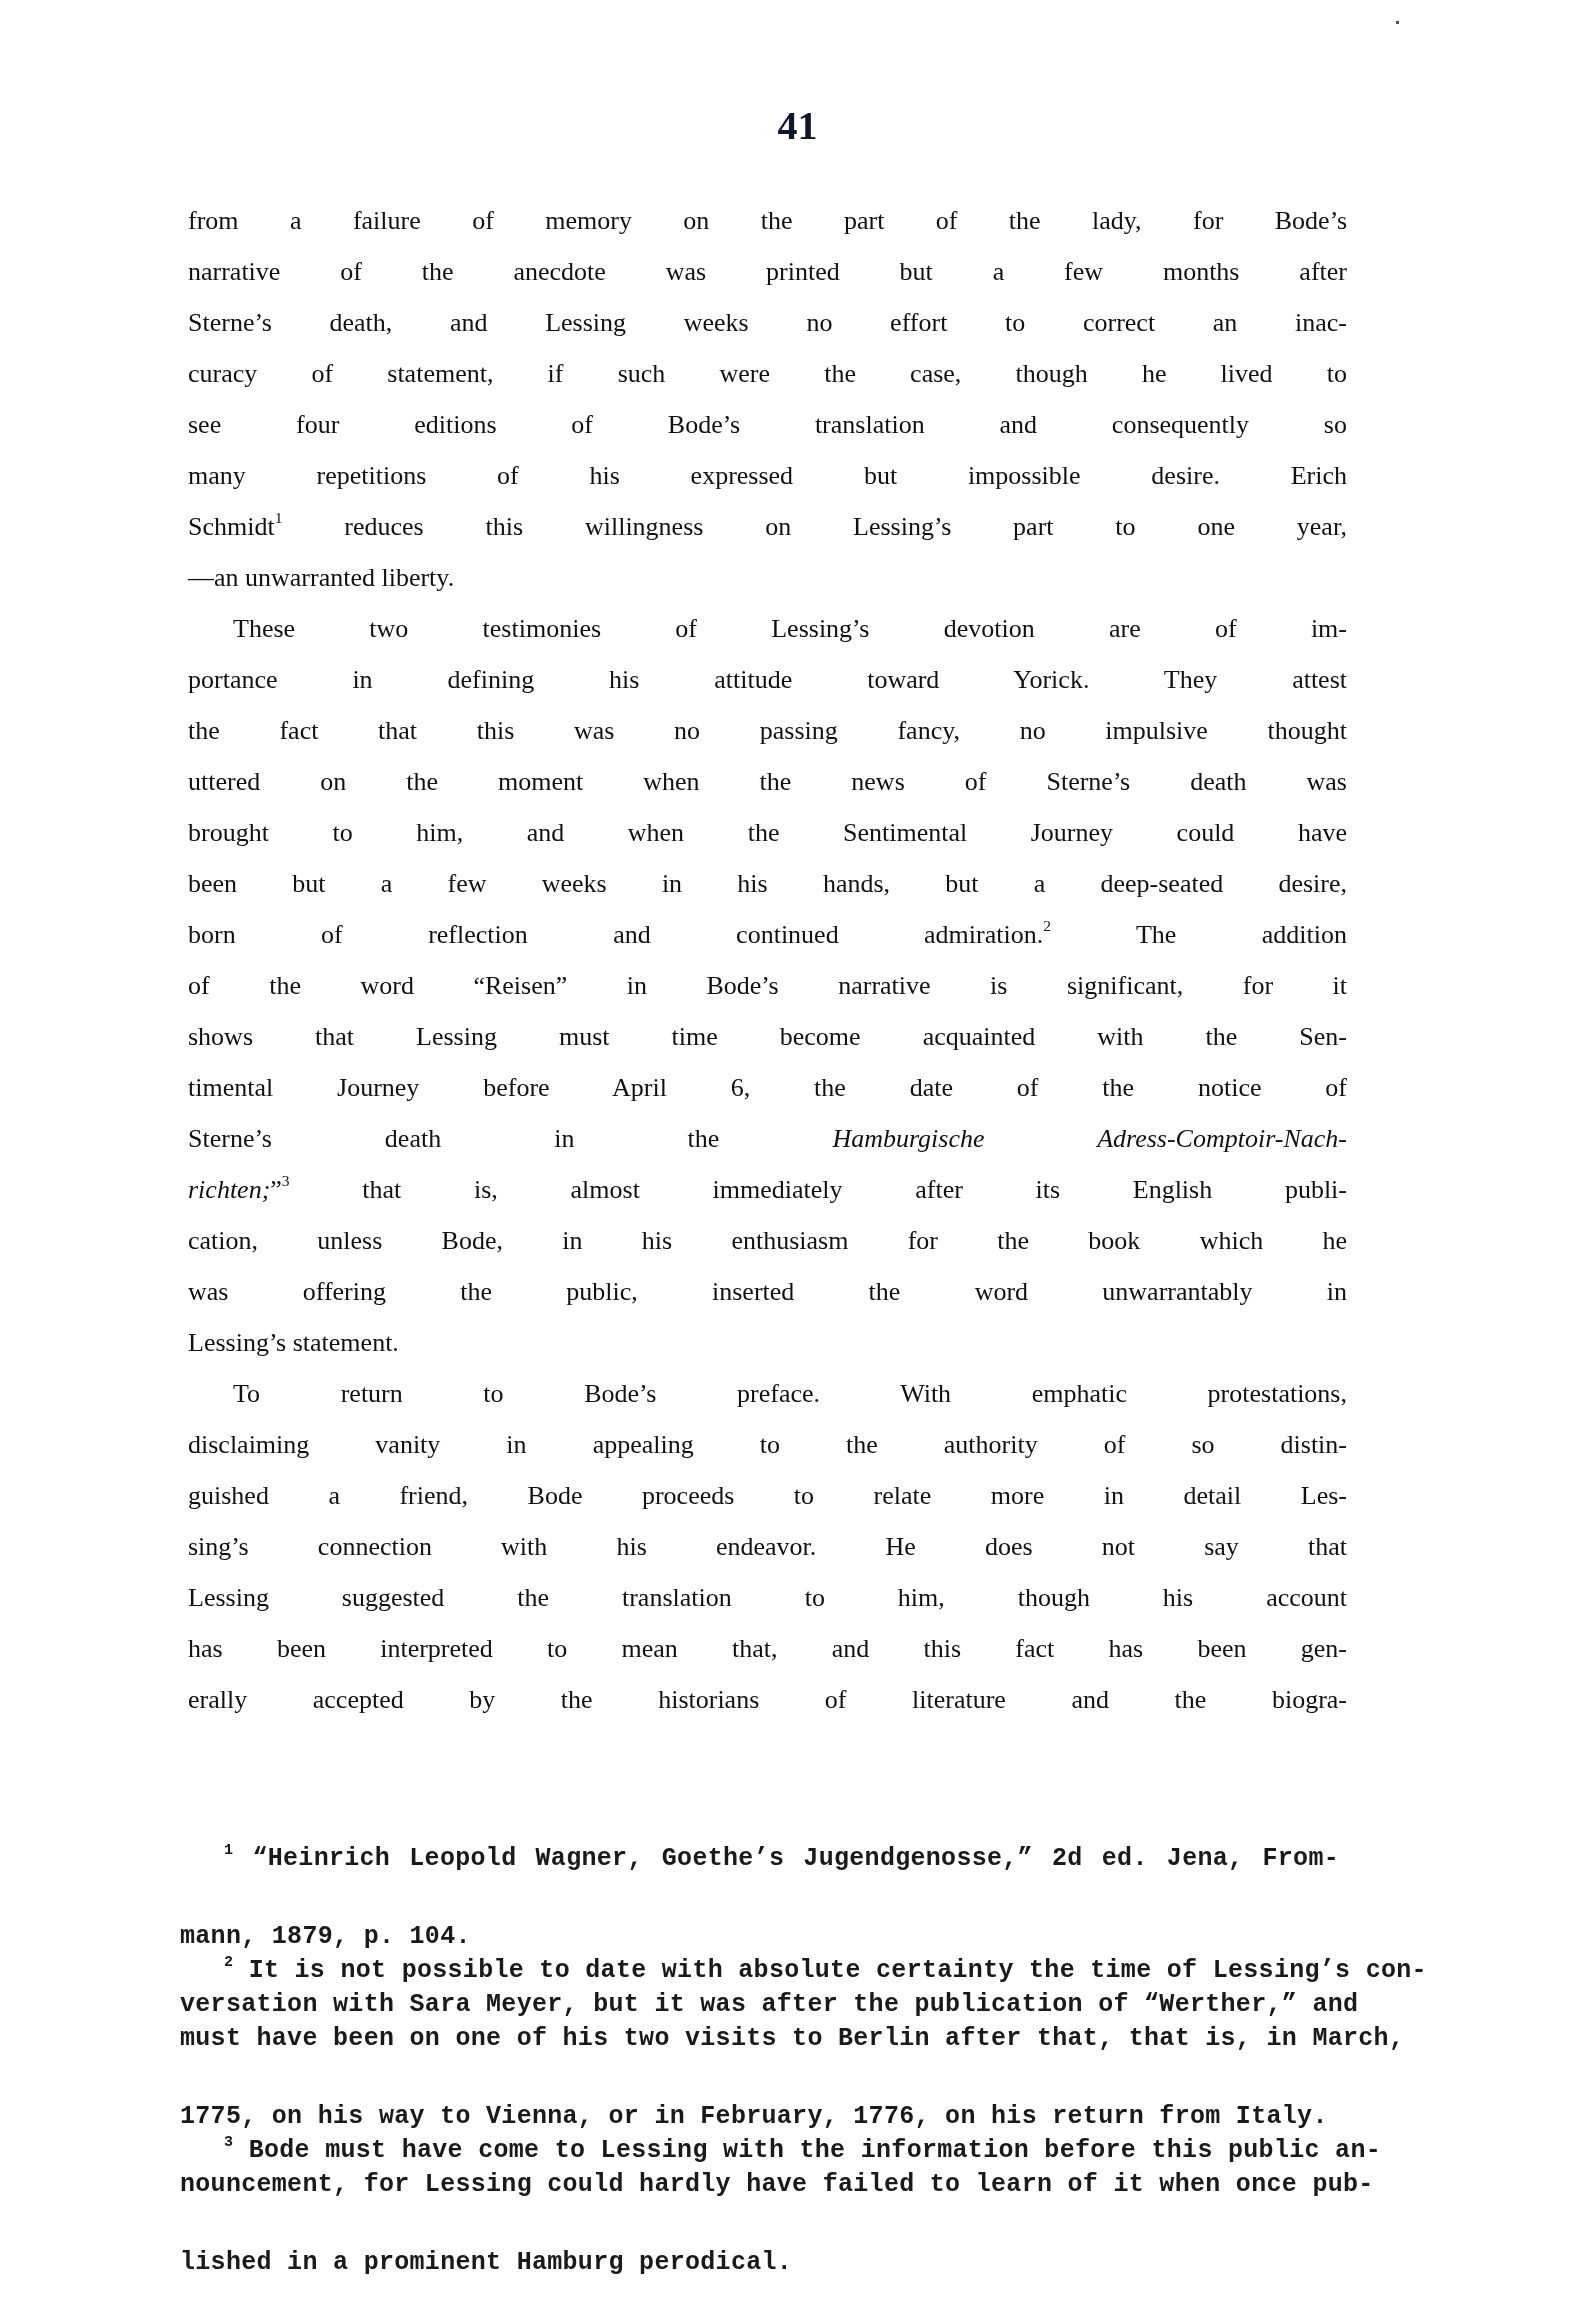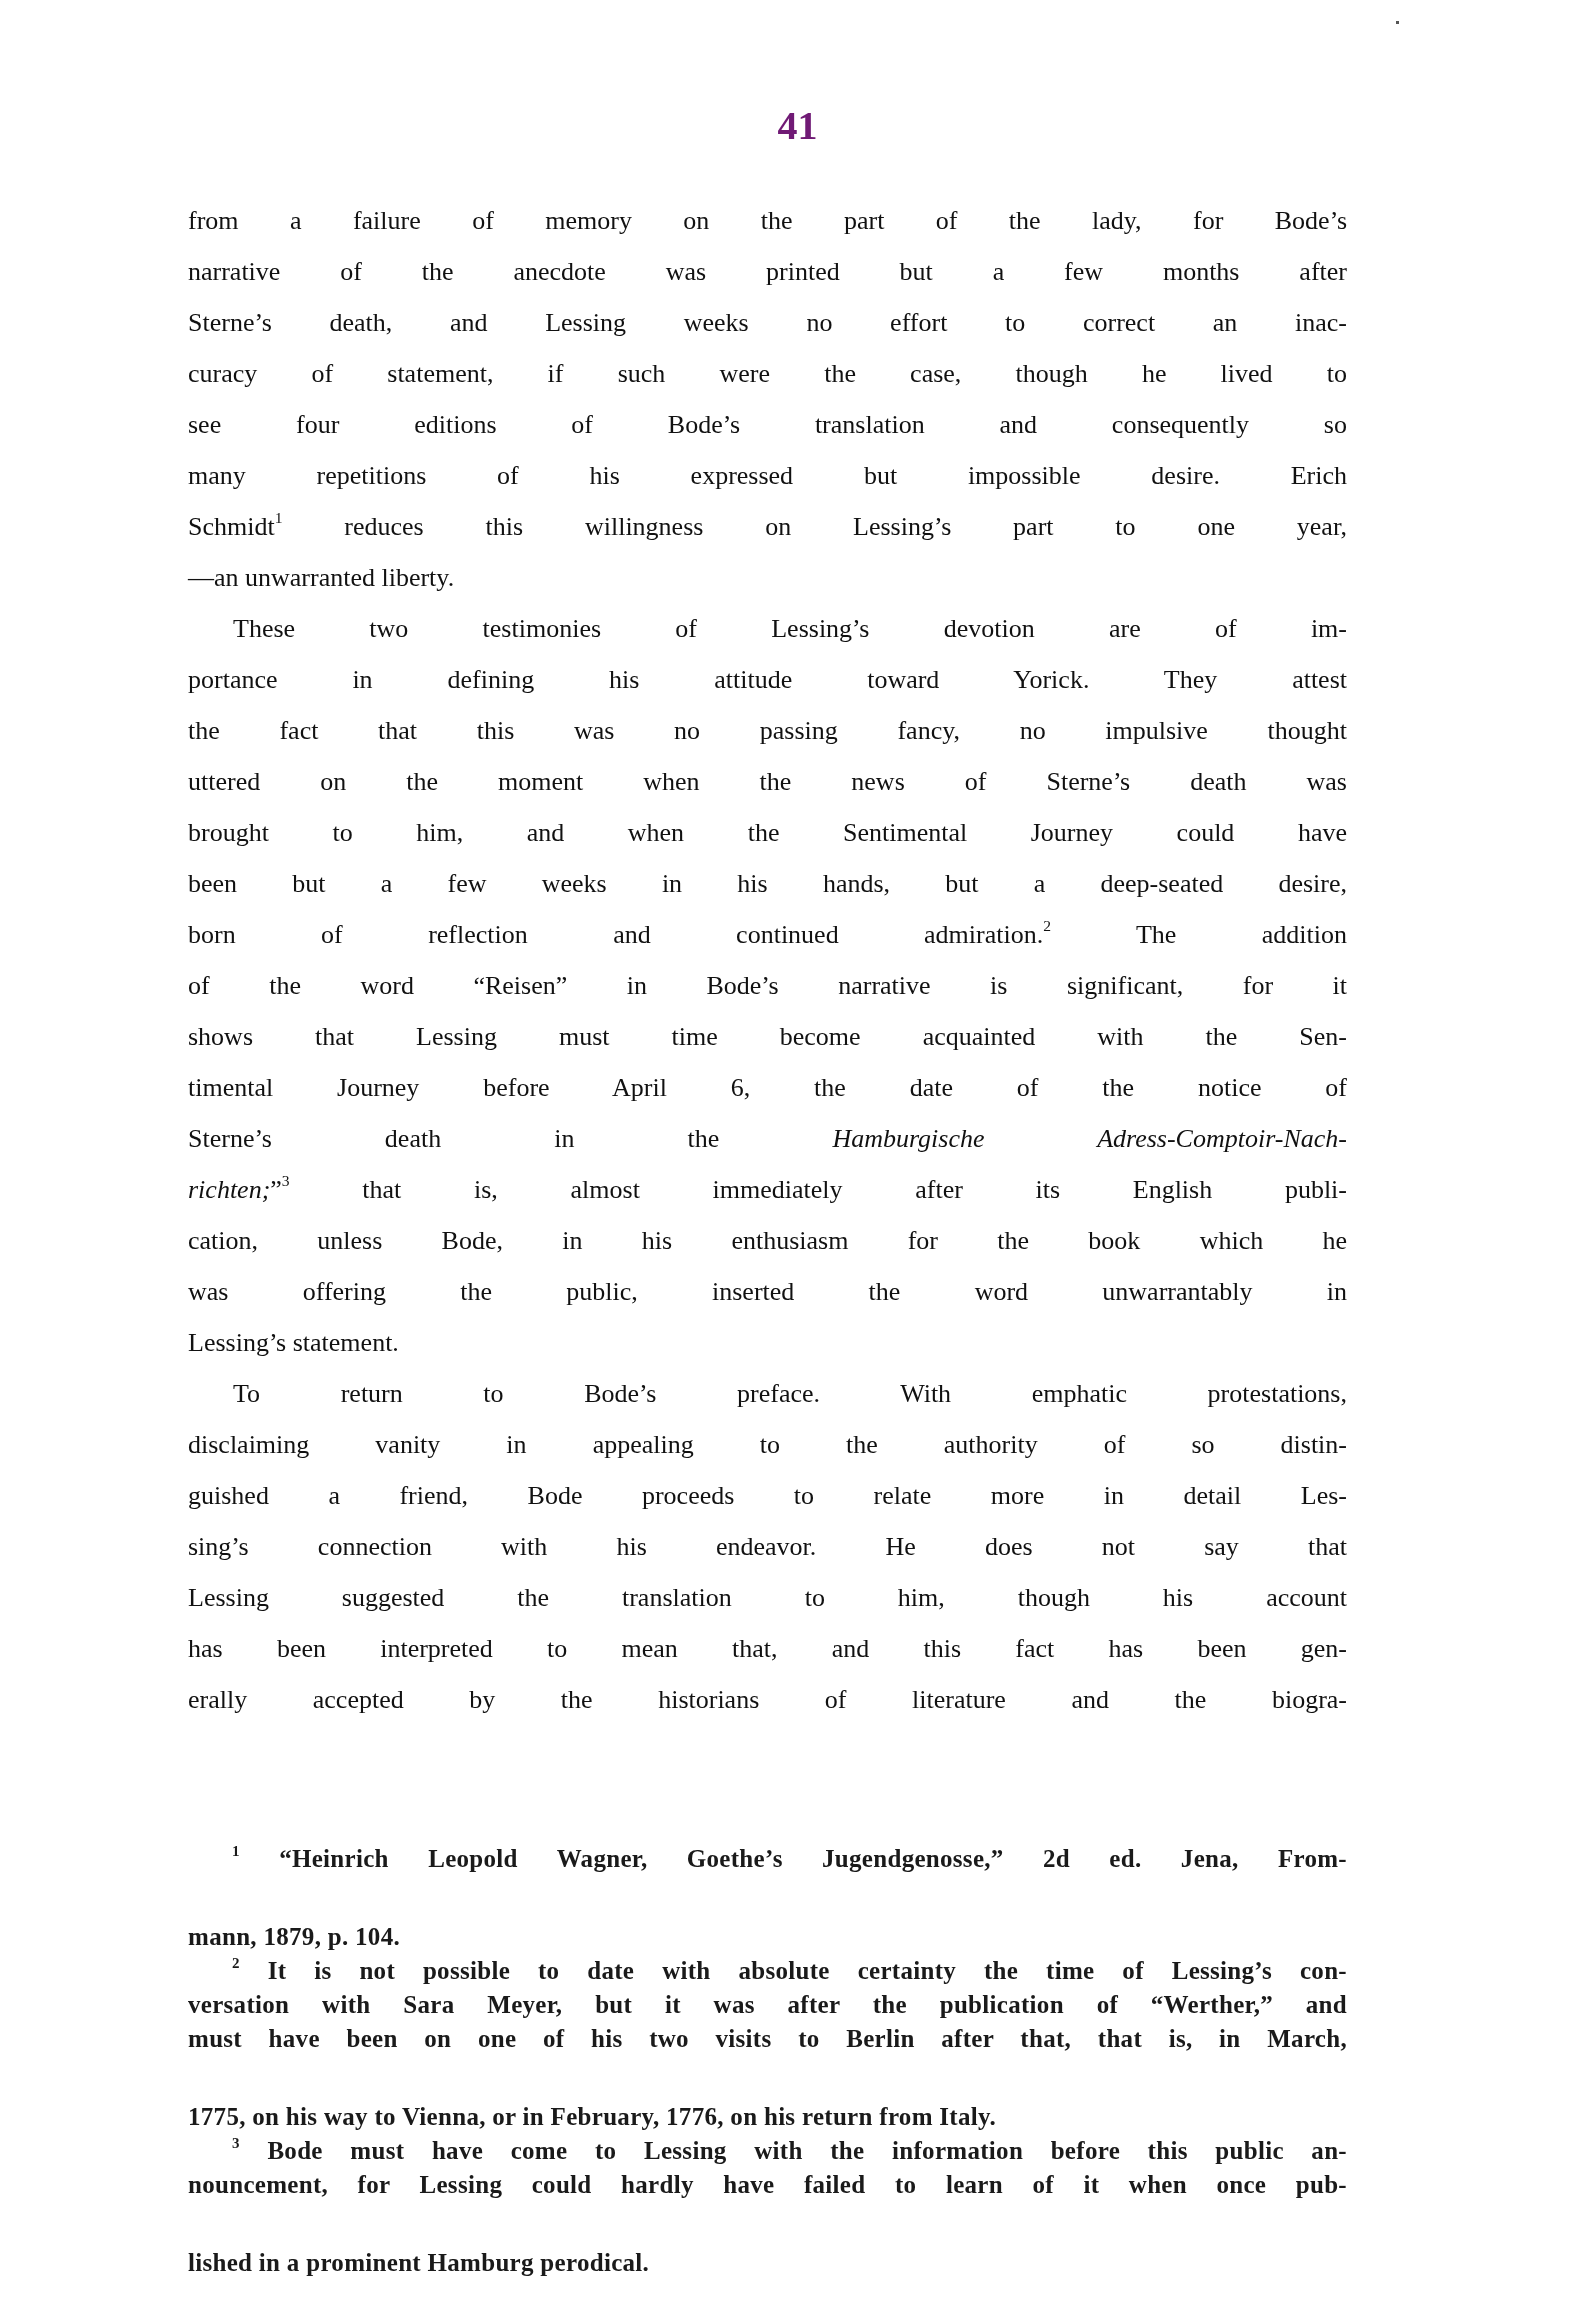--- a/index.html
+++ b/index.html
@@ -1,35 +1,35 @@
 <!DOCTYPE html>
 <html style="font-size:14.5px"><head>
 <meta charset="utf-8">
 <style>
   html, body { margin: 0; padding: 0; background: #ffffff; }
   body { width: 1595px; height: 2313px; position: relative; overflow: hidden; }
   .page { position: absolute; left: 0; top: 0; width: 1595px; height: 2313px; background: #ffffff; color: #111111; }
   .folio {
     position: absolute; left: 0; width: 1595px; top: 102px; text-align: center;
     font-family: "Liberation Serif", "DejaVu Serif", serif; font-size: 40px; line-height: 47px;
-    font-weight: bold; color: #701a75;
+    font-weight: bold; color: #0f172a;
   }
   .body-text {
     position: absolute; left: 188px; top: 195px; width: 1159px;
     font-family: "Liberation Serif", "DejaVu Serif", serif; font-size: 26px; color: #111;
   }
   .line {
     display: block; height: 51px; line-height: 51px; white-space: nowrap;
     text-align: justify; text-align-last: justify; overflow: visible;
   }
   .line.last { text-align-last: left; }
   .line.indent { padding-left: 45px; }
   .footnotes {
-    position: absolute; left: 188px; top: 1842px; width: 1159px;
-    font-family: Liberation Serif, serif; font-size: 25px; font-weight: bold; color: #1a1a1a;
+    position: absolute; left: 180px; top: 1842px; width: 1159px;
+    font-family: Liberation Mono, monospace; font-size: 25px; font-weight: bold; color: #1a1a1a;
   }
   .fline {
     display: block; height: 34px; line-height: 34px; white-space: nowrap;
     text-align: justify; text-align-last: justify; letter-spacing: 0.3px;
   }
   .fline.last { text-align-last: left; margin-top: 44px; }
   .fline.indent { padding-left: 44px; }
   sup { font-size: 0.6em; line-height: 0; vertical-align: 0.75em; }
   i { font-style: italic; }
   .speck { position: absolute; width: 2.7px; height: 2.7px; background: #555; }

